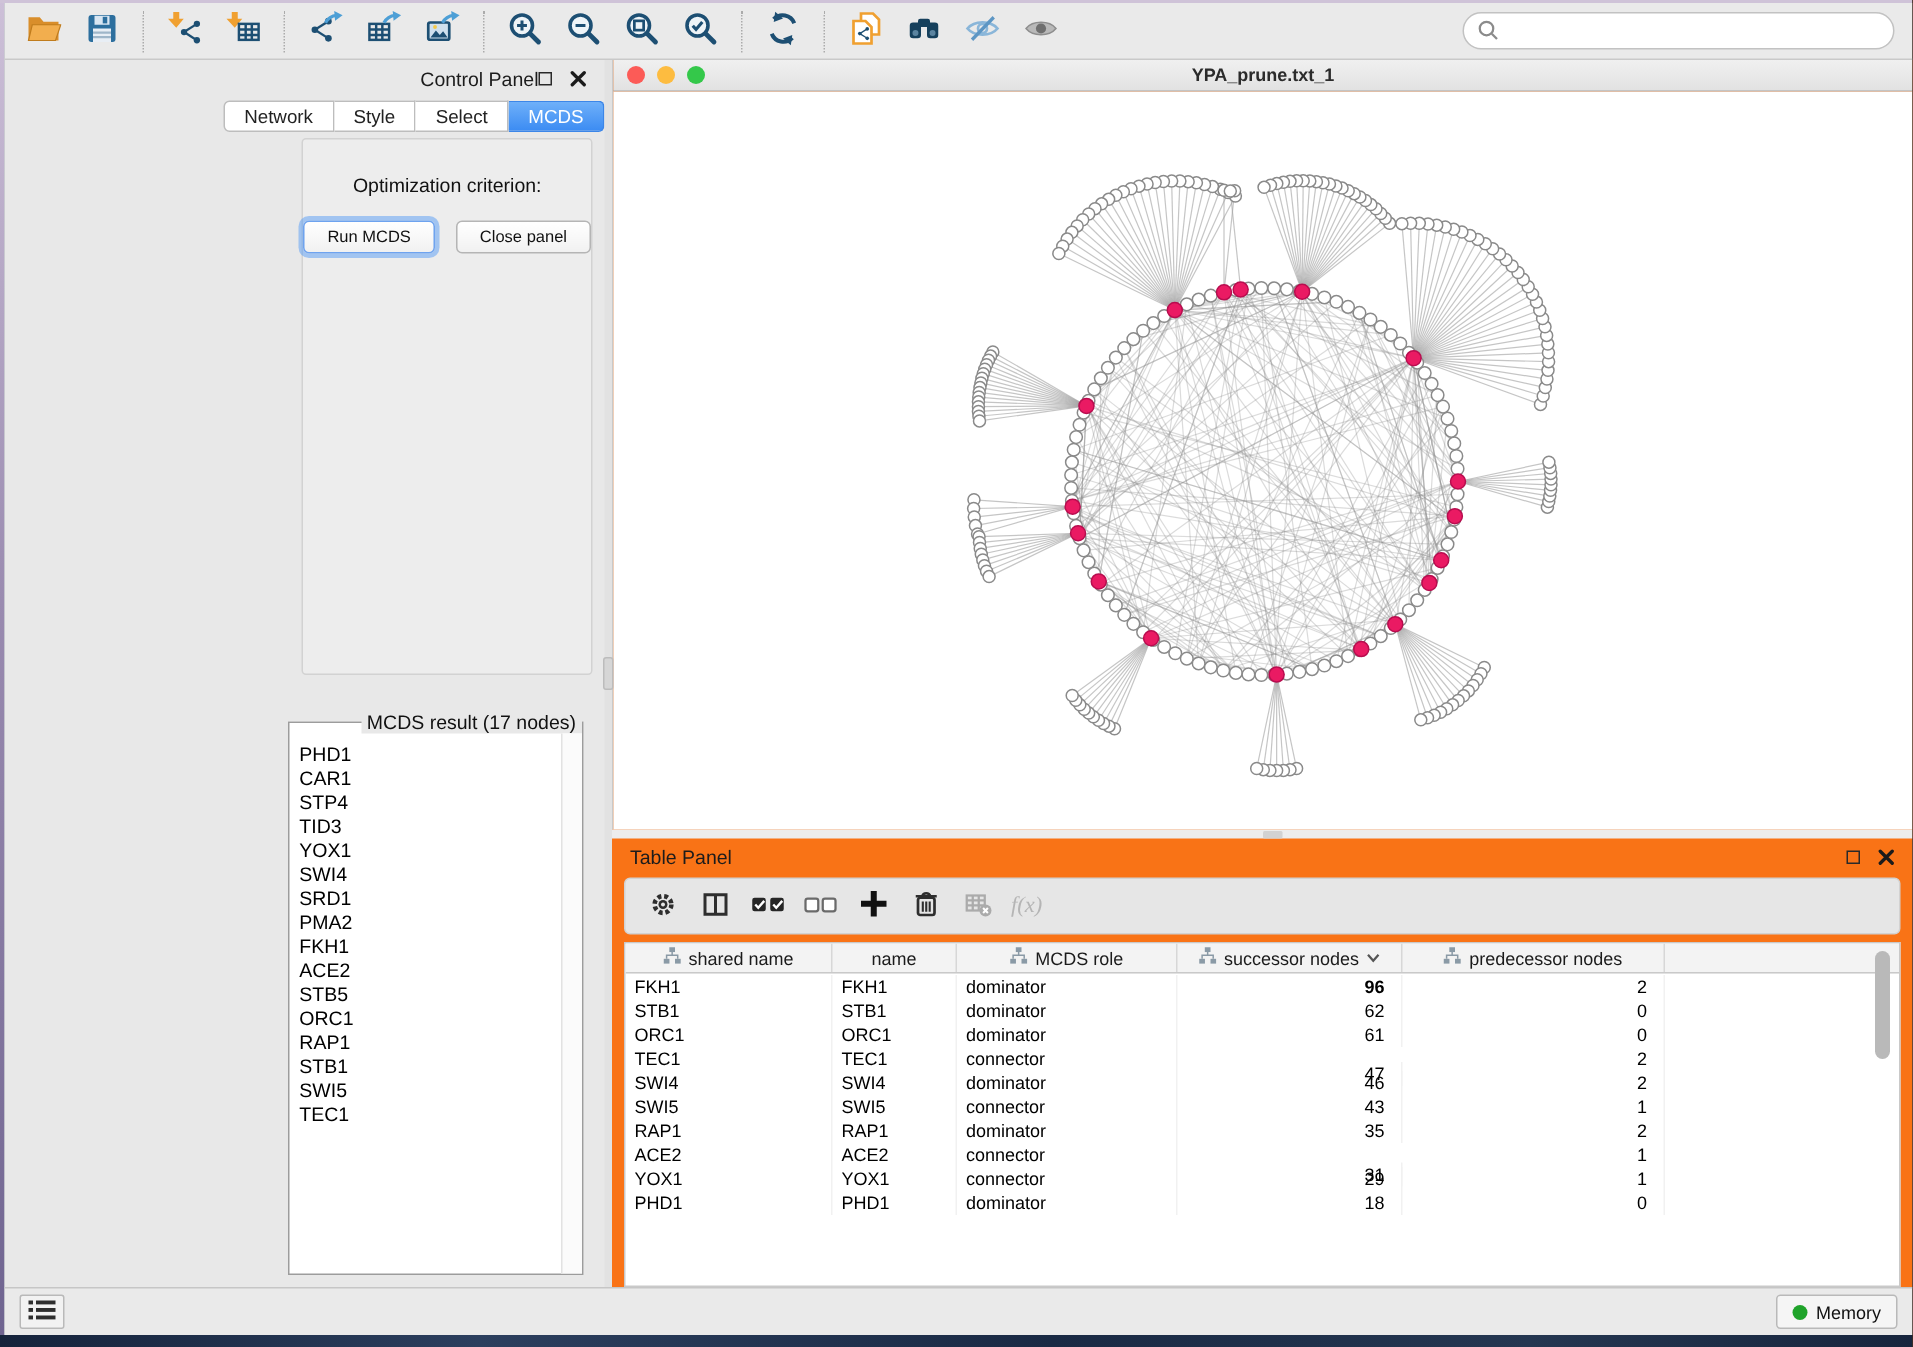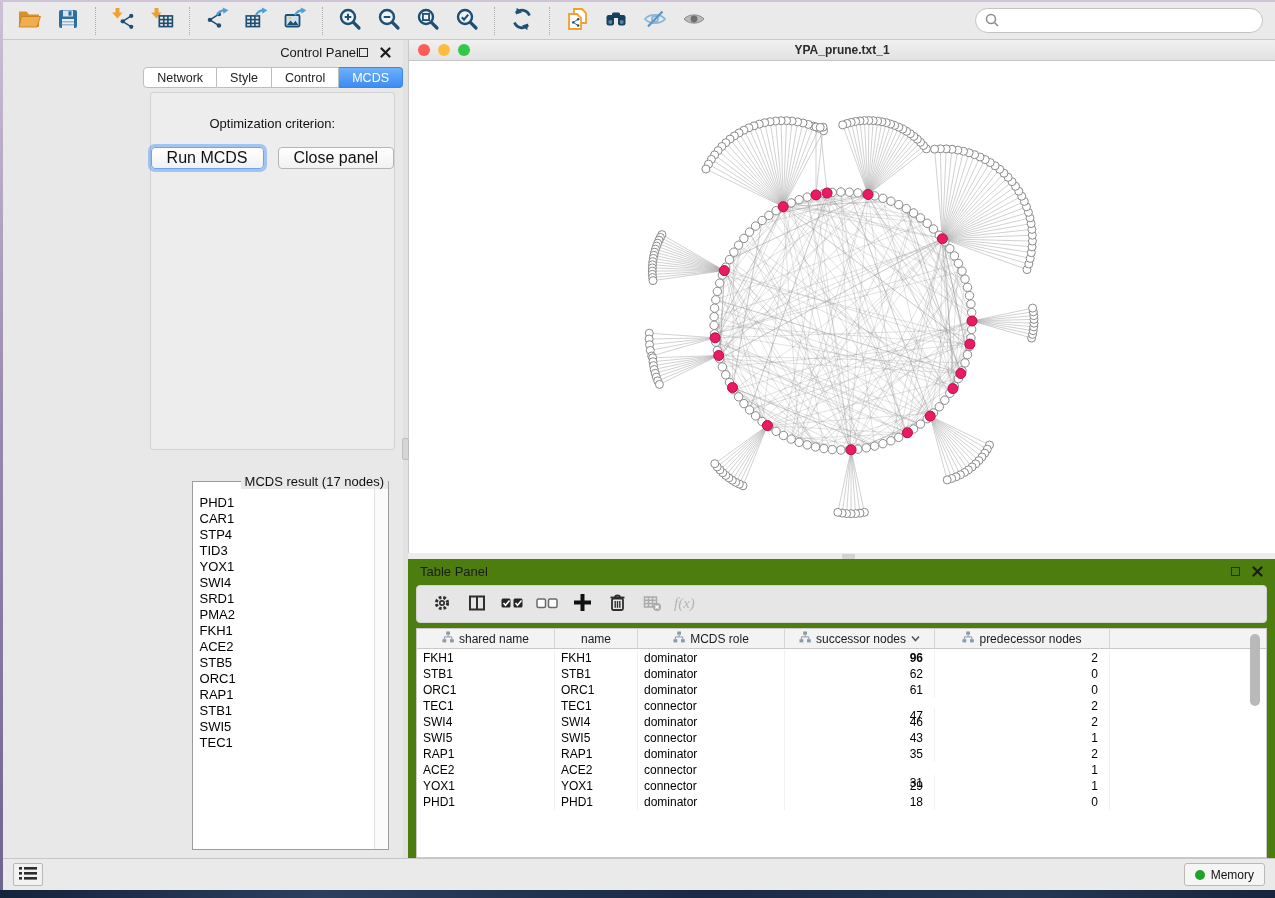--- a/index.html
+++ b/index.html
@@ -52,39 +52,39 @@
               border-radius:4px; position:relative; display:flex; align-items:center;
               font-size:13px; color:#000; padding-left:12px; cursor:pointer; }
   .dd-stepper { position:absolute; right:-1px; top:-1px; bottom:-1px; width:19px;
       border-radius:0 4px 4px 0; background:linear-gradient(#74b3fa,#3b8bf4);
       display:flex; flex-direction:column; align-items:center; justify-content:center; gap:2px; }
   .dd-stepper i { width:0; height:0; border-left:3.5px solid transparent; border-right:3.5px solid transparent; }
   .dd-stepper .up { border-bottom:4px solid #fff; }
   .dd-stepper .dn { border-top:4px solid #fff; }
   .btn-row { display:flex; justify-content:center; gap:14px; margin-top:16px; }
   .mac-btn { height:22px; padding:0 15px; background:linear-gradient(#ffffff,#f1f1f1);
-             border:1px solid #b5b5b5; border-radius:4px; font-size:16px; color:#111;
+             border:1px solid #b5b5b5; border-radius:4px; font-size:11px; color:#111;
              font-family:inherit; cursor:pointer; }
   .mac-btn.focused { box-shadow:0 0 0 3px rgba(86,155,245,.5); border-color:#6ea3ef; }
 
   .mcds-result { flex:1; margin:10px 14px 8px 14px; border:1px solid #9c9c9c;
                  background:#fff; position:relative; min-height:0;padding-left:44px; }
   .mcds-result legend { font-size:13px; color:#111; padding:0 4px; margin-left:4px; background:#e8e8e8; }
   .mcds-list { position:absolute; left:1px; right:15px; top:4px; bottom:1px; overflow:hidden;
                padding:2px 0 0 6px; font-size:13px; line-height:16px; color:#000; }
   .mcds-item { white-space:nowrap; cursor:default; }
   .mcds-scroll { position:absolute; top:0; bottom:0; right:0; width:14px; background:#fbfbfb;
                  border-left:1px solid #e2e2e2; cursor:pointer; }
 
   .v-splitter { width:5px; background:#e2e2e2; position:relative; cursor:col-resize; flex:none; }
   .v-handle { position:absolute; top:398px; left:-1px; width:7px; height:22px;
               background:#d6d6d6; border:1px solid #bcbcbc; border-radius:2px; }
 
   
-  .right-area { flex:1; display:flex; flex-direction:column; min-width:0; background:#4d7c0f; }
+  .right-area { flex:1; display:flex; flex-direction:column; min-width:0; background:#f97316; }
   .net-window { height:513px; flex:none; display:flex; flex-direction:column; border-left:1px solid #c9c9c9; }
   .net-title { height:21px; flex:none; background:linear-gradient(#f0f0f0,#e2e2e2);
                border-bottom:1px solid #c4c4c4; display:flex; align-items:center; position:relative; }
   .lights { display:flex; gap:8px; margin-left:9px; z-index:2; }
   .light { width:12px; height:12px; border-radius:50%; cursor:pointer; }
   .net-title-text { position:absolute; left:0; right:0; text-align:center; font-size:12px;
                     font-weight:700; color:#2b2b2b; }
   .net-canvas { flex:1; background:#fff; overflow:hidden; }
   .net-canvas svg { display:block; }
 
@@ -320,21 +320,21 @@
             <span class="close-btn">
                 <svg width="11" height="11" viewBox="0 0 11 11" xmlns="http://www.w3.org/2000/svg">
                   <path d="M1.5 1.5 L9.5 9.5 M9.5 1.5 L1.5 9.5" stroke="#1b1b1b" stroke-width="2.2" stroke-linecap="round"></path>
                 </svg>
               </span>
           </span>
         </div>
         <div class="cp-tabs">
             <button class="tab">Network</button>
             <button class="tab">Style</button>
-            <button class="tab">Control</button>
+            <button class="tab">Select</button>
             <button class="tab active">MCDS</button>
           </div>
 
         <div class="cp-panel">
           <div class="crit-label">Optimization criterion:</div>
           <div class="btn-row">
             <button class="mac-btn focused">Run MCDS</button>
             <button class="mac-btn">Close panel</button>
           </div>
         </div>

